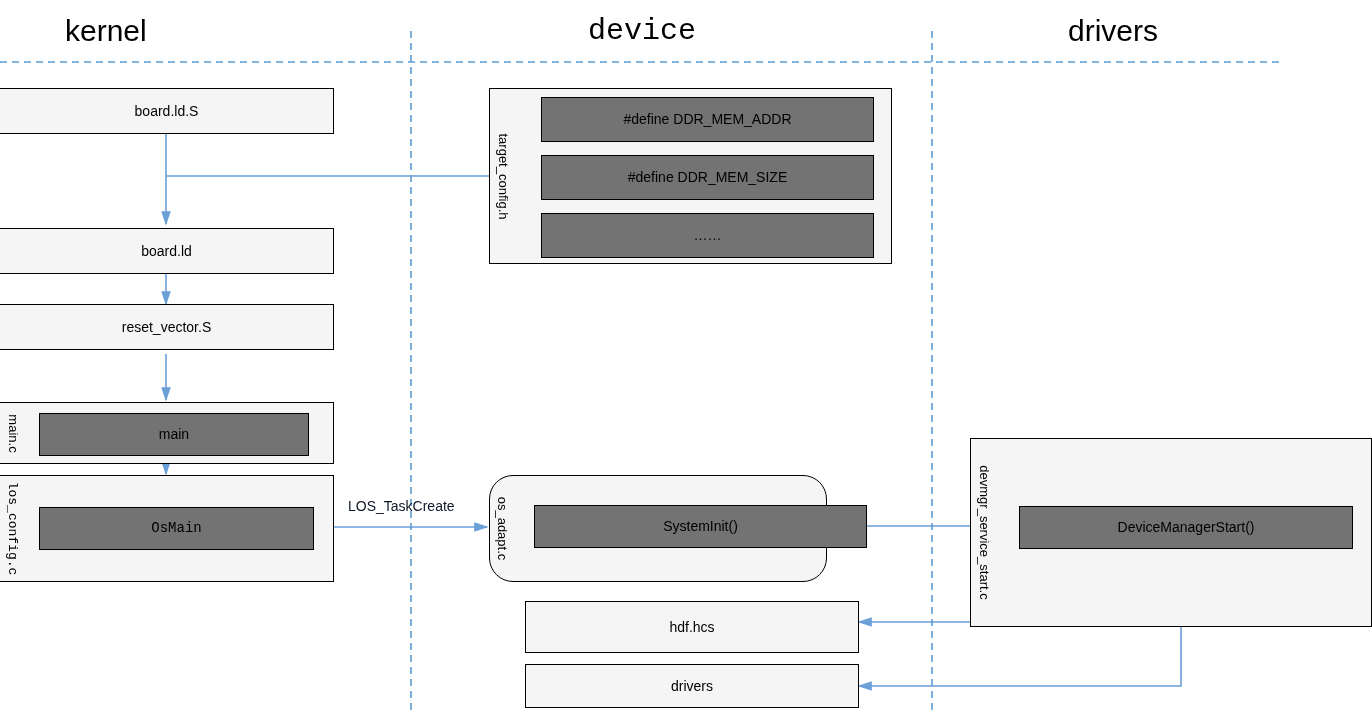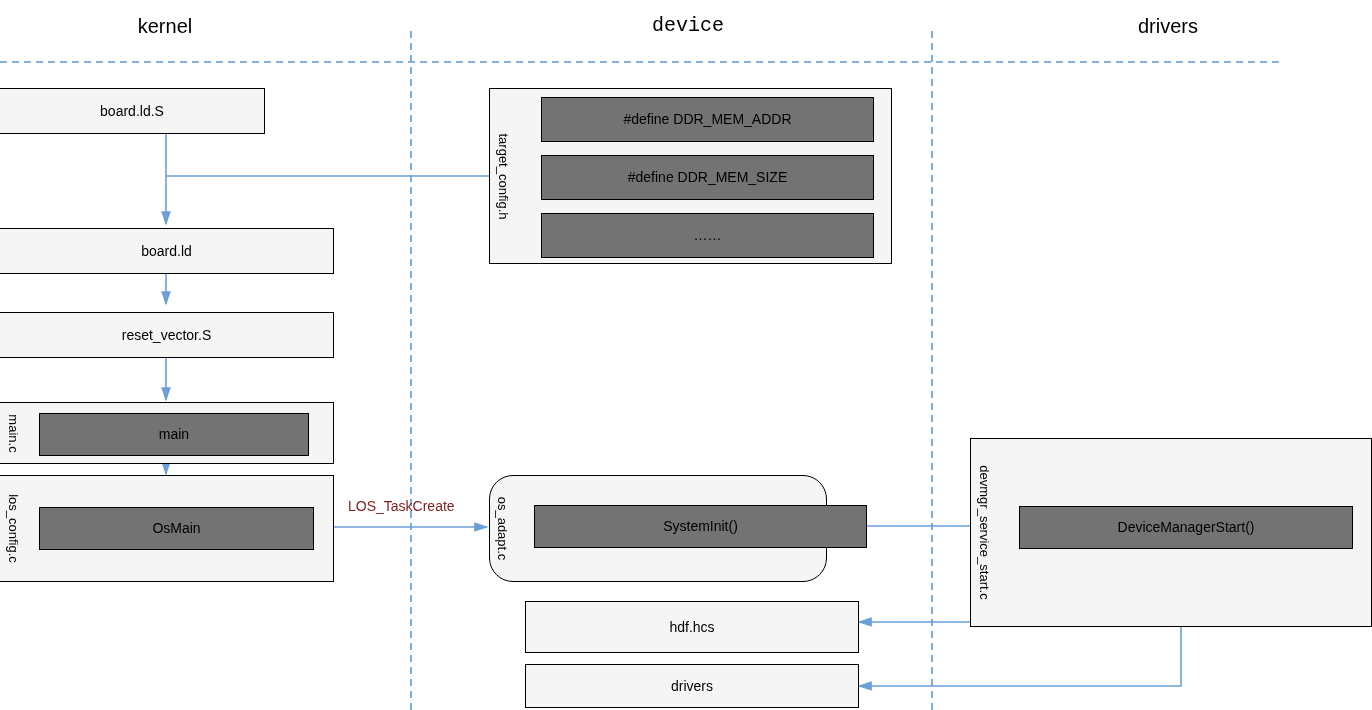--- a/index.html
+++ b/index.html
@@ -16,24 +16,24 @@
     position: relative;
     width: 1372px;
     height: 710px;
     overflow: hidden;
     background: #ffffff;
   }
 
   
   .lane-title {
     position: absolute;
-    font-size: 20px;
+    font-size: 30px;
     line-height: 1;
     color: #000000;
-    text-align: center;
+    text-align: left;
     white-space: nowrap;
     font-weight: 400;
   }
 
   
   #lines {
     position: absolute;
     left: 0;
     top: 0;
     width: 1372px;
@@ -81,21 +81,21 @@
     display: block;
     transform: rotate(90deg);
     transform-origin: center center;
     white-space: nowrap;
   }
 
   
   .edge-label {
     position: absolute;
     font-size: 14px;
-    color: #7f1d1d;
+    color: #0f172a;
     white-space: nowrap;
     background: transparent;
   }
 </style>
 </head>
 <body>
 
 <div id="canvas">
 
   <svg id="lines" viewBox="0 0 1372 710" width="1372" height="710" xmlns="http://www.w3.org/2000/svg">
@@ -130,34 +130,34 @@
       <path d="M1142,549 L1142,622 L859,622" marker-end="url(#arrowhead)"></path>
 
       <path d="M1181,549 L1181,686 L859,686" marker-end="url(#arrowhead)"></path>
     </g>
   </svg>
 
   <div class="lane-title" style="left:65px; top:16px; width:200px;">kernel</div>
   <div class="lane-title" style="left:588px; top:16px; width:200px;font-family:Liberation Mono, monospace;">device</div>
   <div class="lane-title" style="left:1068px; top:16px; width:200px;">drivers</div>
 
-  <div class="node plain" style="left:-1px; top:88px; width:266px; height:46px;text-align:center;">board.ld.S</div>
+  <div class="node plain" style="left:-1px; top:88px; width:335px; height:46px;text-align:center;">board.ld.S</div>
 
   <div class="node plain" style="left:-1px; top:228px; width:335px; height:46px;">board.ld</div>
 
-  <div class="node plain" style="left:-1px; top:312px; width:335px; height:46px;text-align:center;">reset_vector.S</div>
+  <div class="node plain" style="left:-1px; top:304px; width:335px; height:46px;text-align:center;">reset_vector.S</div>
 
   <div class="container" style="left:-1px; top:402px; width:335px; height:62px;">
     <div class="vlabel">
       <span>main.c</span>
     </div>
     <div class="node inner" style="left:39px; top:10px; width:270px; height:43px;">main</div>
   </div>
 
-  <div class="container" style="left:-1px; top:475px; width:335px; height:107px;">
+  <div class="container" style="left:-1px; top:475px; width:335px; height:107px;font-family:Liberation Mono, monospace;">
     <div class="vlabel">
       <span>los_config.c</span>
     </div>
     <div class="node inner" style="left:39px; top:31px; width:275px; height:43px;">OsMain</div>
   </div>
 
   <div class="container" style="left:489px; top:88px; width:403px; height:176px;">
     <div class="vlabel">
       <span>target_config.h</span>
     </div>

